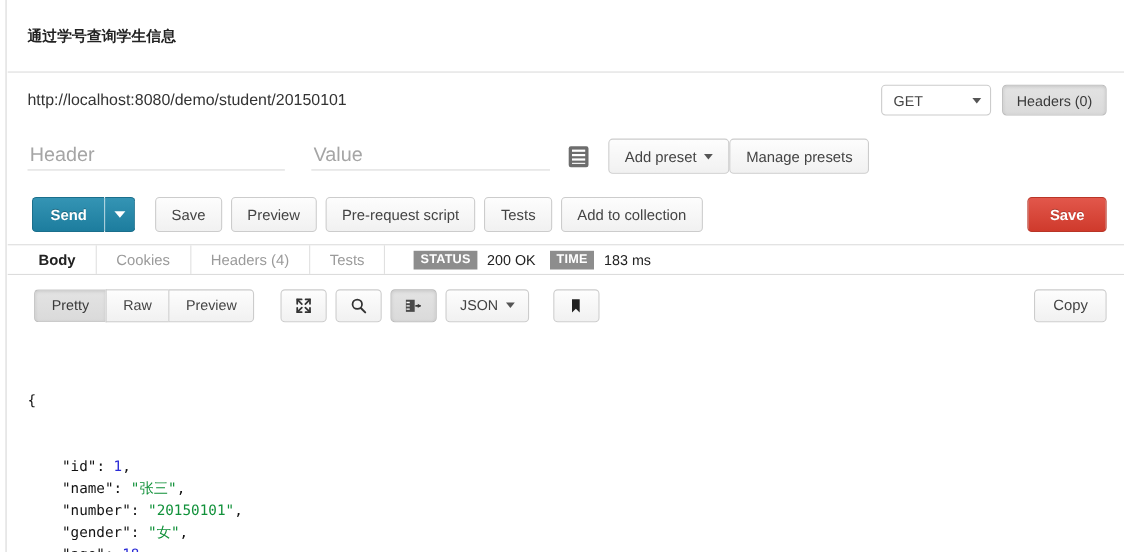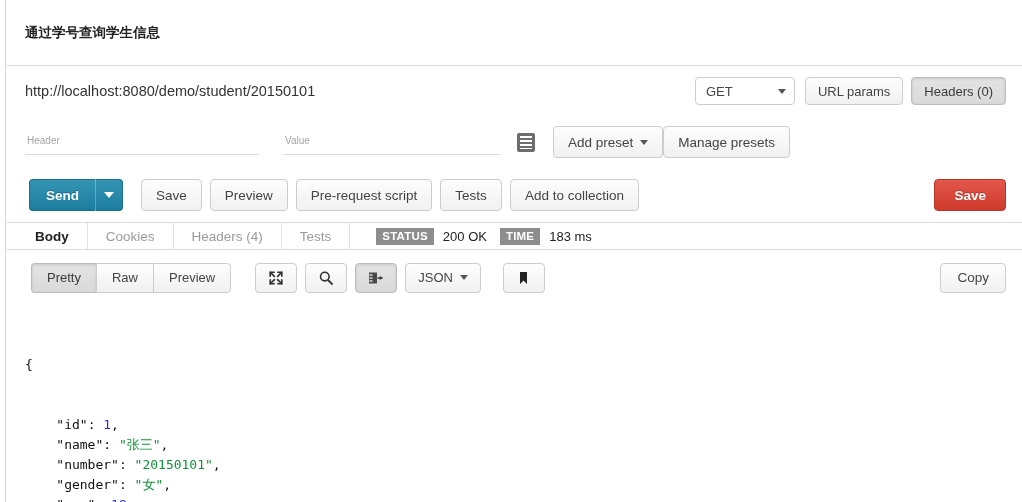--- a/index.html
+++ b/index.html
@@ -99,21 +99,21 @@
     height: 52px;
     display: flex; align-items: center;
     padding: 0 16px 0 18px;
     gap: 0;
   }
   .underline-input {
     border: none; outline: none;
     border-bottom: 1px solid #dadada;
     background: transparent;
     height: 26px;
-    font-size: 10px;
+    font-size: 18px;
     color: #555;
     font-family: "Liberation Sans", sans-serif;
     padding: 0 2px 3px 2px;
   }
   .underline-input::placeholder { color: #a5a5a5; }
   #hdr-key { width: 234px; margin-right: 24px; }
   #hdr-val { width: 217px; margin-right: 17px; }
 
   .list-icon {
     width: 18px; height: 19px;
@@ -294,21 +294,20 @@
       <span class="title-text">通过学号查询学生信息</span>
     </div>
 
     <div class="url-row">
       <input class="url-input" type="text" value="http://localhost:8080/demo/student/20150101" style="">
       <div class="method-select">
         <span>GET</span>
         <span class="caret-dn"></span>
       </div>
       <div class="url-btns">
-        <div class="btn">URL params</div>
         <div class="btn pressed">Headers (0)</div>
       </div>
     </div>
 
     <div class="hdr-row">
       <input id="hdr-key" class="underline-input" type="text" placeholder="Header" style="">
       <input id="hdr-val" class="underline-input" type="text" placeholder="Value" style="">
       <span class="list-icon"></span>
       <div class="preset-btns">
         <div class="btn btn-lg">

